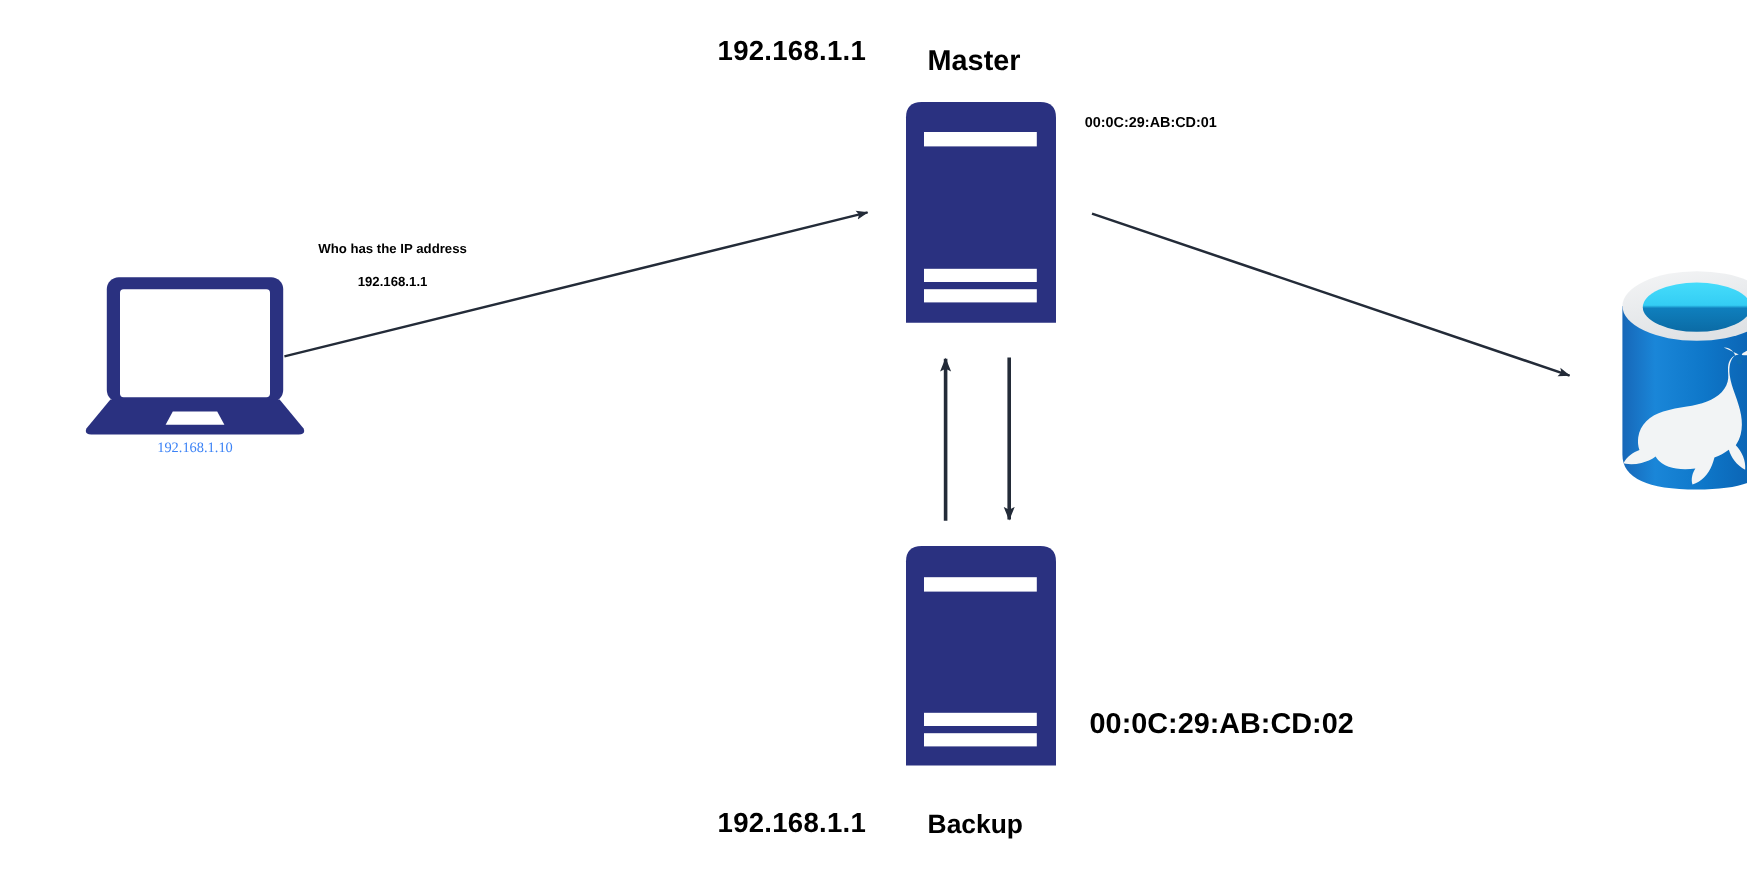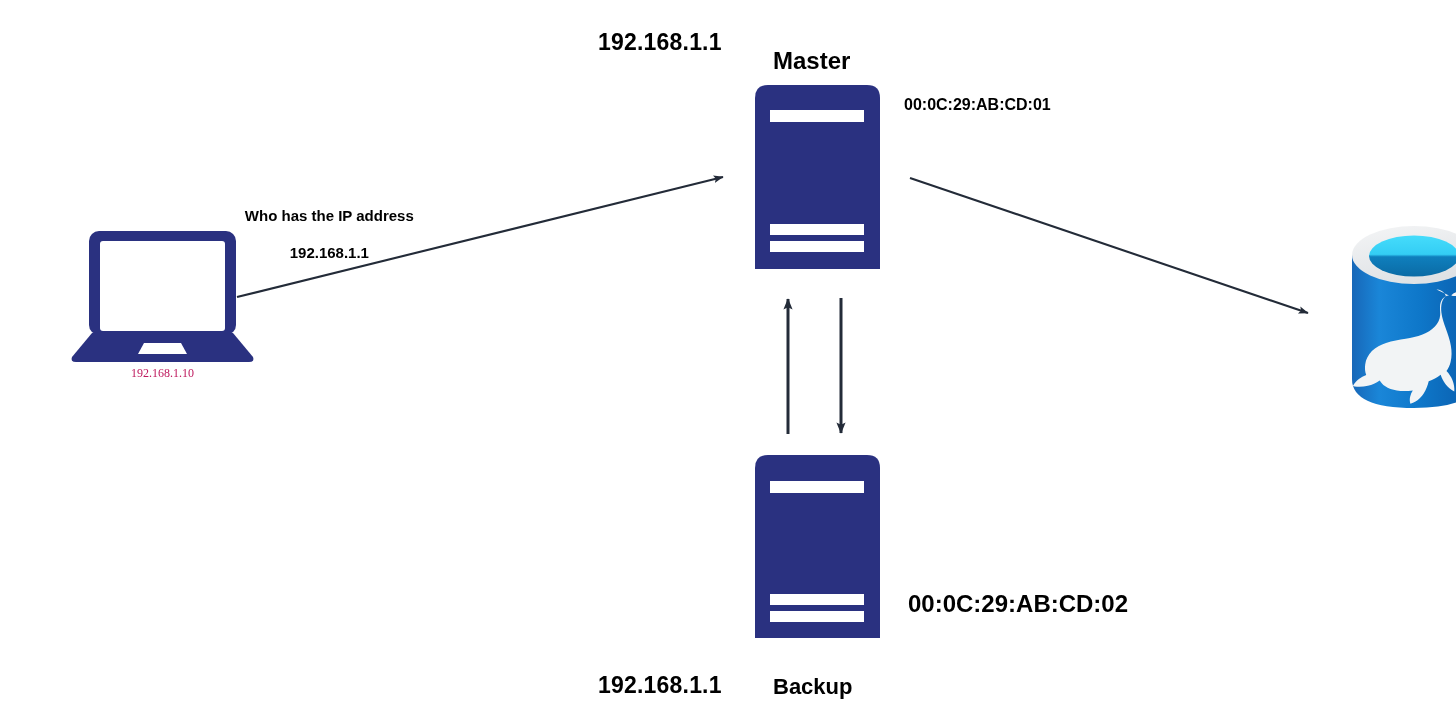--- a/index.html
+++ b/index.html
@@ -29,40 +29,40 @@
     height: 728px;
   }
   .lbl {
     position: absolute;
     color: #000000;
     font-weight: bold;
     white-space: pre;
     line-height: 1.22;
   }
   .lbl-ip-master      { left: 558px; top: 28px;  font-size: 23px; letter-spacing: .2px; }
-  .lbl-title-master   { left: 733px; top: 46px;  font-size: 24px; }
-  .lbl-mac-master     { left: 864px; top: 95px;  font-size: 16px; }
+  .lbl-title-master   { left: 733px; top: 36px;  font-size: 24px; }
+  .lbl-mac-master     { left: 864px; top: 95px;  font-size: 12px; }
   .lbl-mac-backup     { left: 868px; top: 589px; font-size: 24px; }
   .lbl-ip-backup      { left: 558px; top: 671px; font-size: 23px; letter-spacing: .2px; }
   .lbl-title-backup   { left: 733px; top: 674px; font-size: 22px; }
   .lbl-arp {
     left: 188px; top: 189px;
-    font-size: 15px;
+    font-size: 11px;
     width: 186px;
     text-align: center;
   }
   .lbl-laptop-ip {
     position: absolute;
     left: 30px; top: 366px;
     width: 185px;
     text-align: center;
     font-family: "Liberation Serif", serif;
     font-size: 12px;
     font-weight: normal;
-    color: #be185d;
+    color: #3b82f6;
   }
 </style>
 </head>
 <body>
 
 <div id="canvas">
 
   <svg class="layer-svg" viewBox="0 0 1456 728">
     <defs>
       <linearGradient id="dbBody" x1="0" y1="0" x2="1" y2="0">

